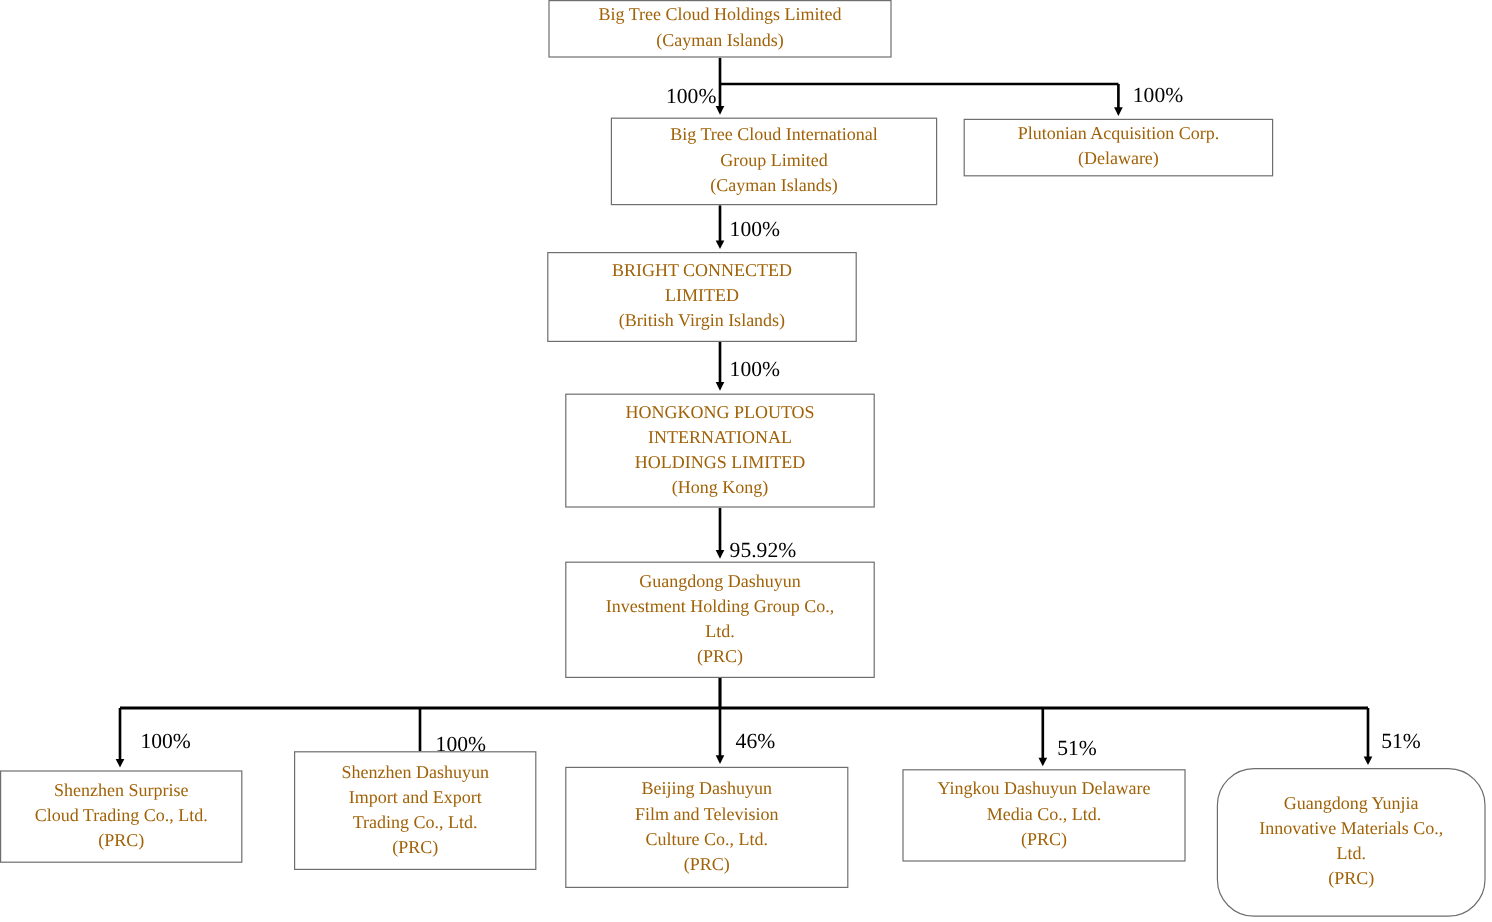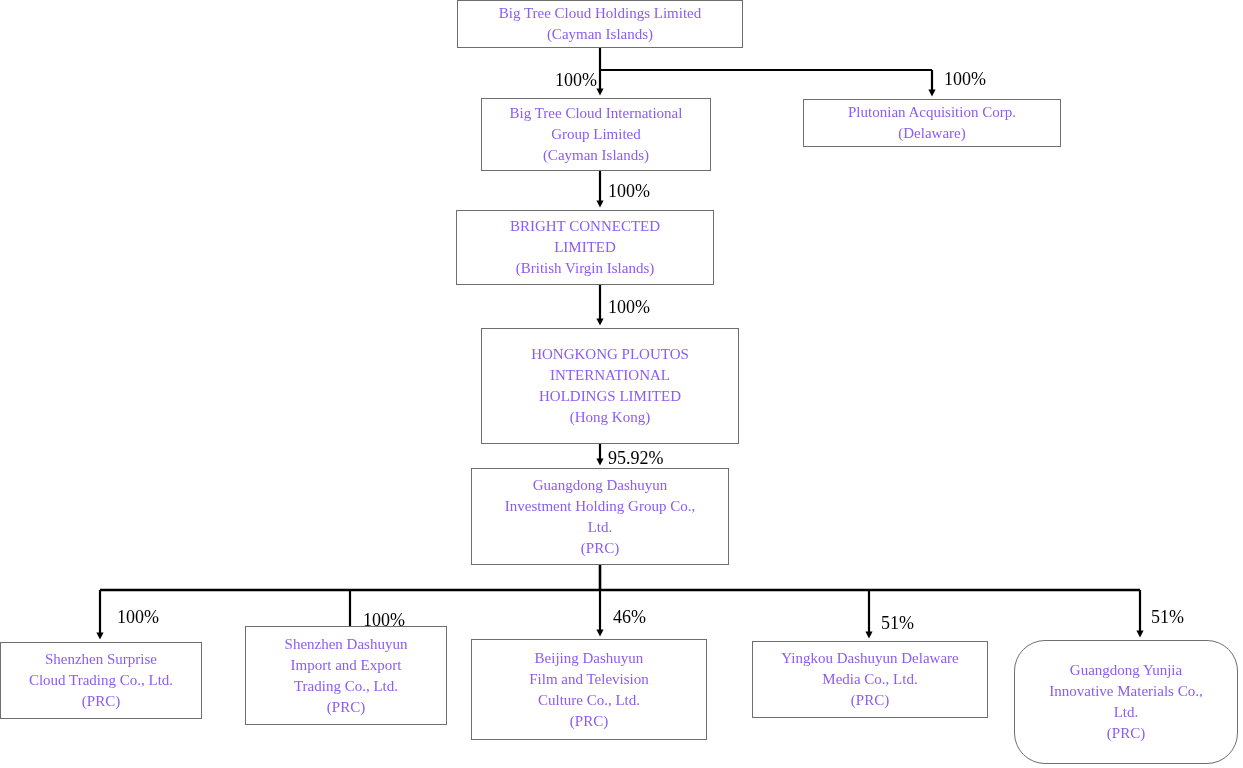--- a/index.html
+++ b/index.html
@@ -18,21 +18,21 @@
   }
   .node {
     position: absolute;
     box-sizing: border-box;
     border: 1px solid #6e6e6e;
     background: #ffffff;
     display: flex;
     align-items: center;
     justify-content: center;
     text-align: center;
-    color: #8b5cf6;
+    color: #a16207;
     font-size: 15px;
     line-height: 21px;
     padding: 3px 6px;
   }
   .node .node-text {
     display: block;
     white-space: pre-line;
   }
   .edge-label {
     position: absolute;
@@ -86,38 +86,38 @@
     <path d="M600,590 L600,633" stroke="#000000" stroke-width="2.2" fill="none" marker-end="url(#arrowhead)"></path>
     <path d="M869,590 L869,635" stroke="#000000" stroke-width="2.2" fill="none" marker-end="url(#arrowhead)"></path>
     <path d="M1140,590 L1140,634" stroke="#000000" stroke-width="2.2" fill="none" marker-end="url(#arrowhead)"></path>
   </svg>
 
   <div class="node" style="left:457px; top:0px; width:286px; height:48px;">
     <span class="node-text">Big Tree Cloud Holdings Limited
 (Cayman Islands)</span>
   </div>
 
-  <div class="node" style="left:481px; top:98px; width:230px; height:73px;">
+  <div class="node" style="left:509px; top:98px; width:272px; height:73px;">
     <span class="node-text">Big Tree Cloud International
 Group Limited
 (Cayman Islands)</span>
   </div>
 
   <div class="node" style="left:803px; top:99px; width:258px; height:48px;">
     <span class="node-text">Plutonian Acquisition Corp.
 (Delaware)</span>
   </div>
 
   <div class="node" style="left:456px; top:210px; width:258px; height:75px;">
     <span class="node-text">BRIGHT CONNECTED
 LIMITED
 (British Virgin Islands)</span>
   </div>
 
-  <div class="node" style="left:481px; top:328px; width:258px; height:116px;">
+  <div class="node" style="left:471px; top:328px; width:258px; height:95px;">
     <span class="node-text">HONGKONG PLOUTOS
 INTERNATIONAL
 HOLDINGS LIMITED
 (Hong Kong)</span>
   </div>
 
   <div class="node" style="left:471px; top:468px; width:258px; height:97px;">
     <span class="node-text">Guangdong Dashuyun
 Investment Holding Group Co.,
 Ltd.

